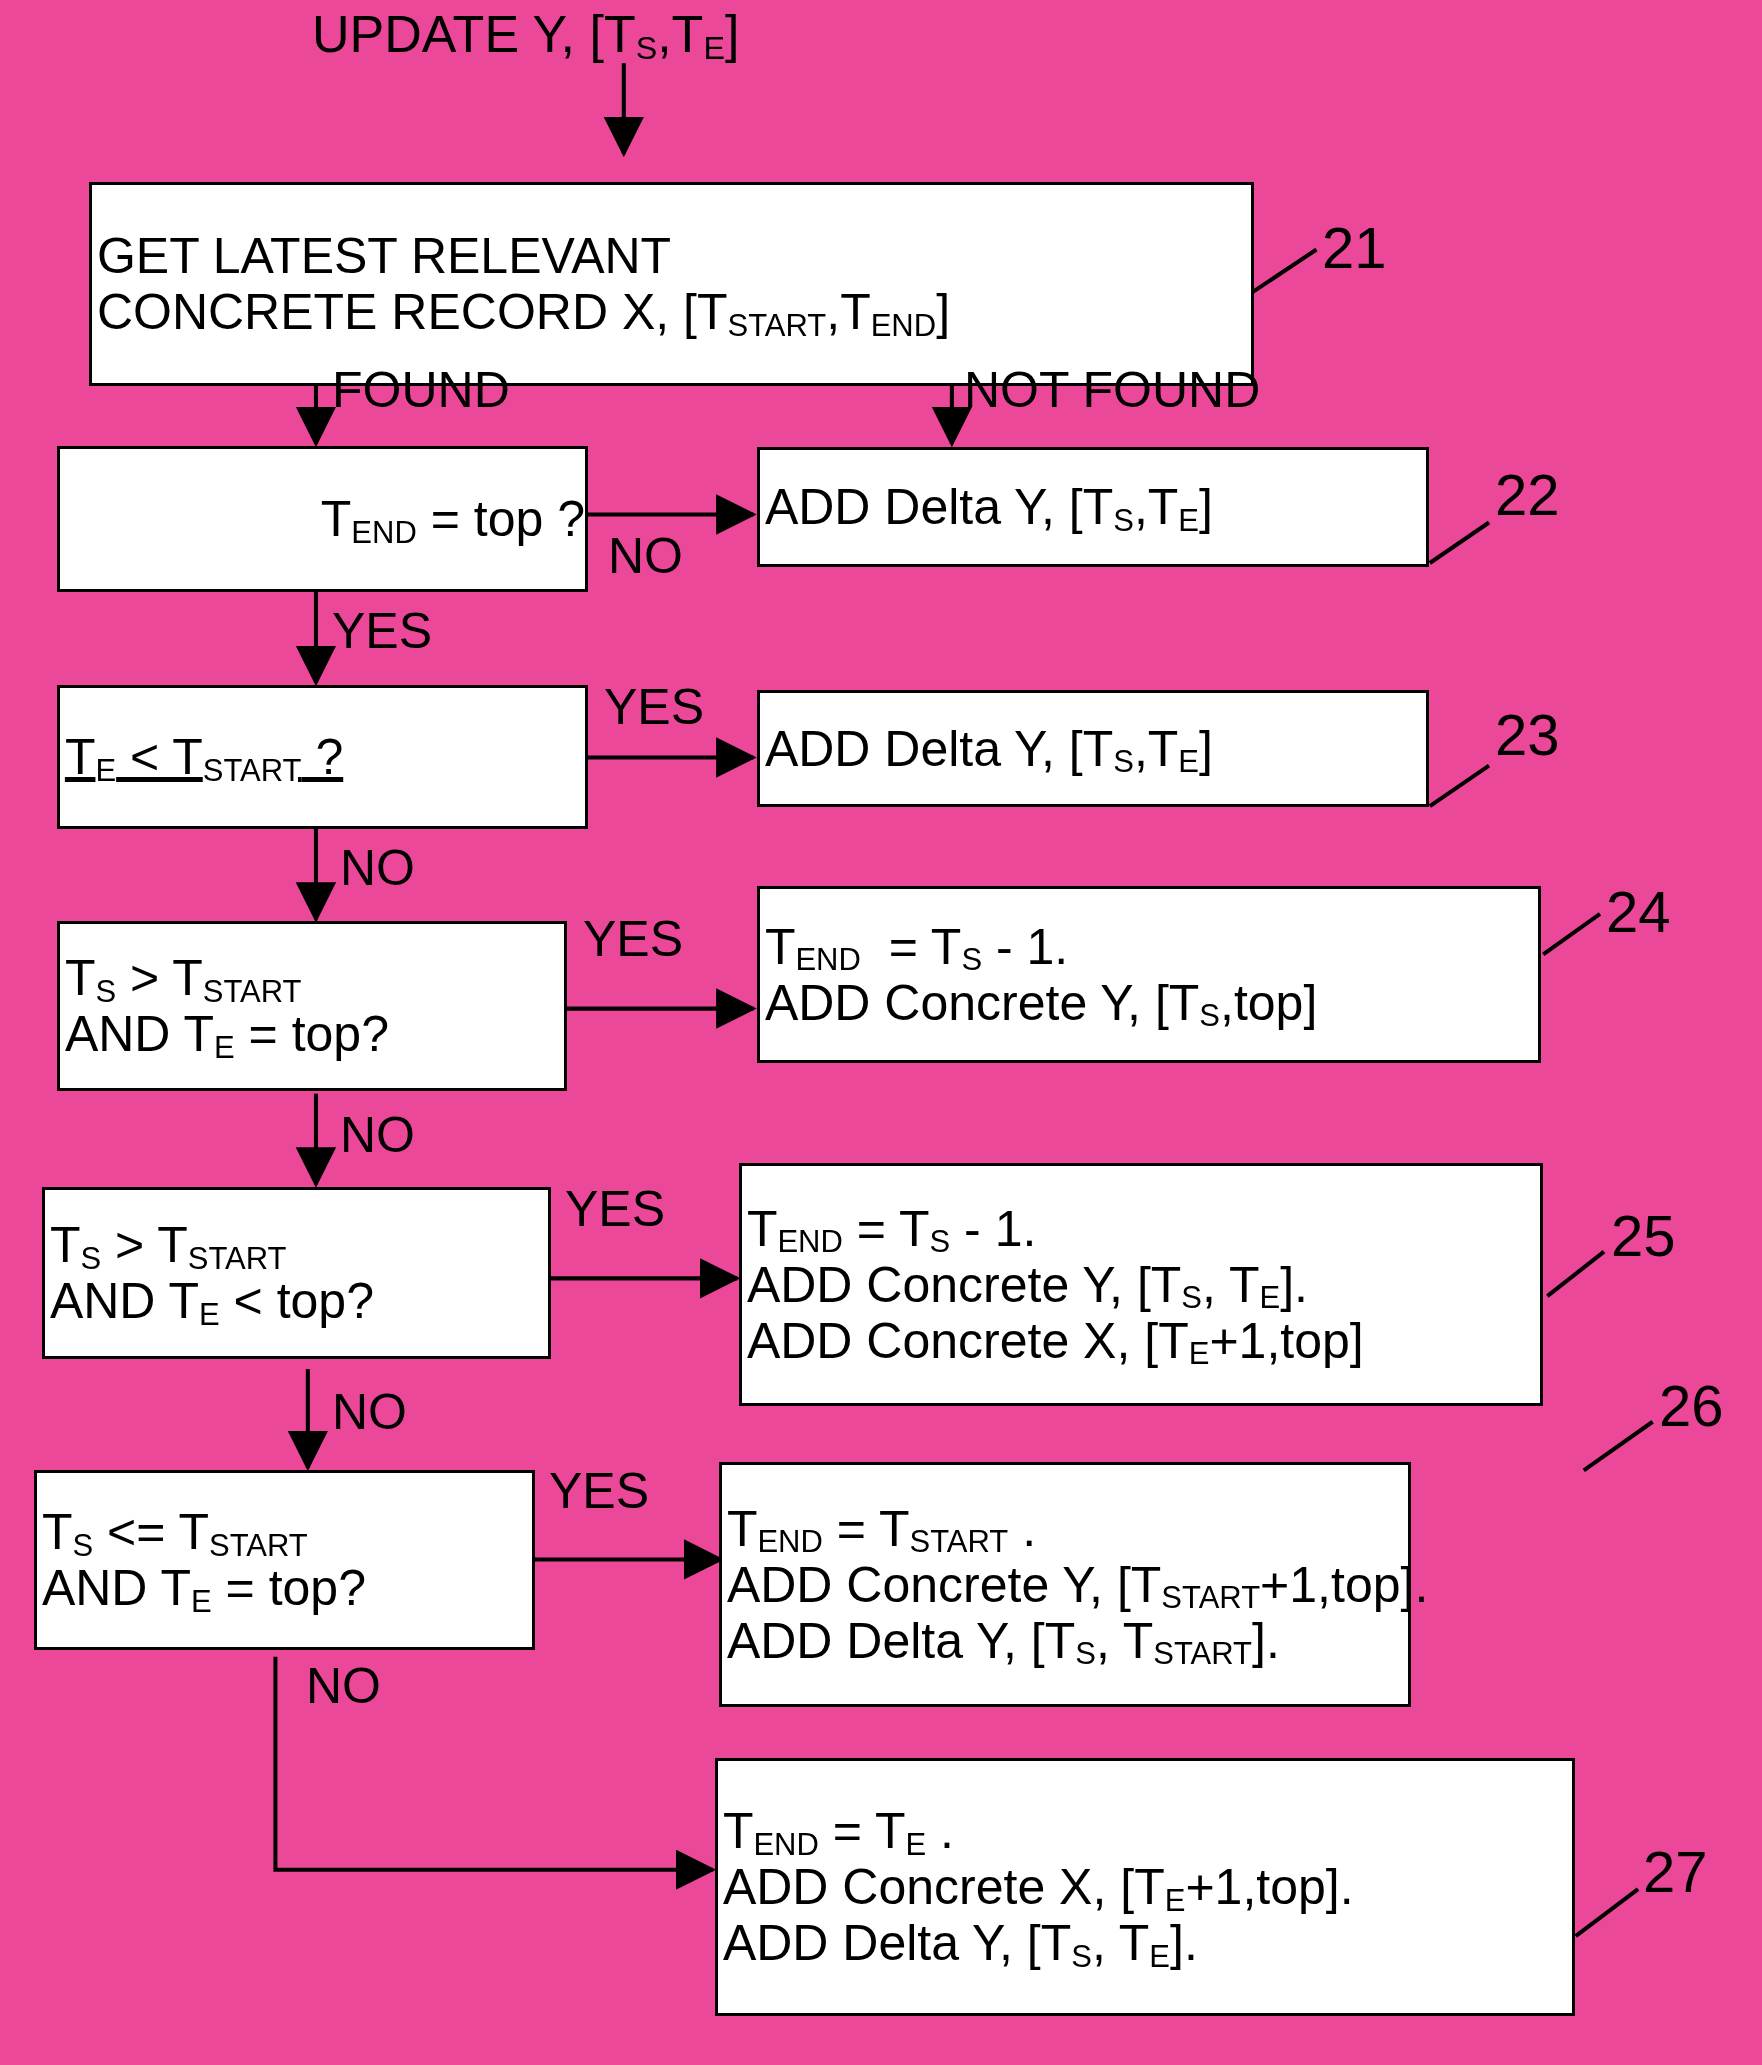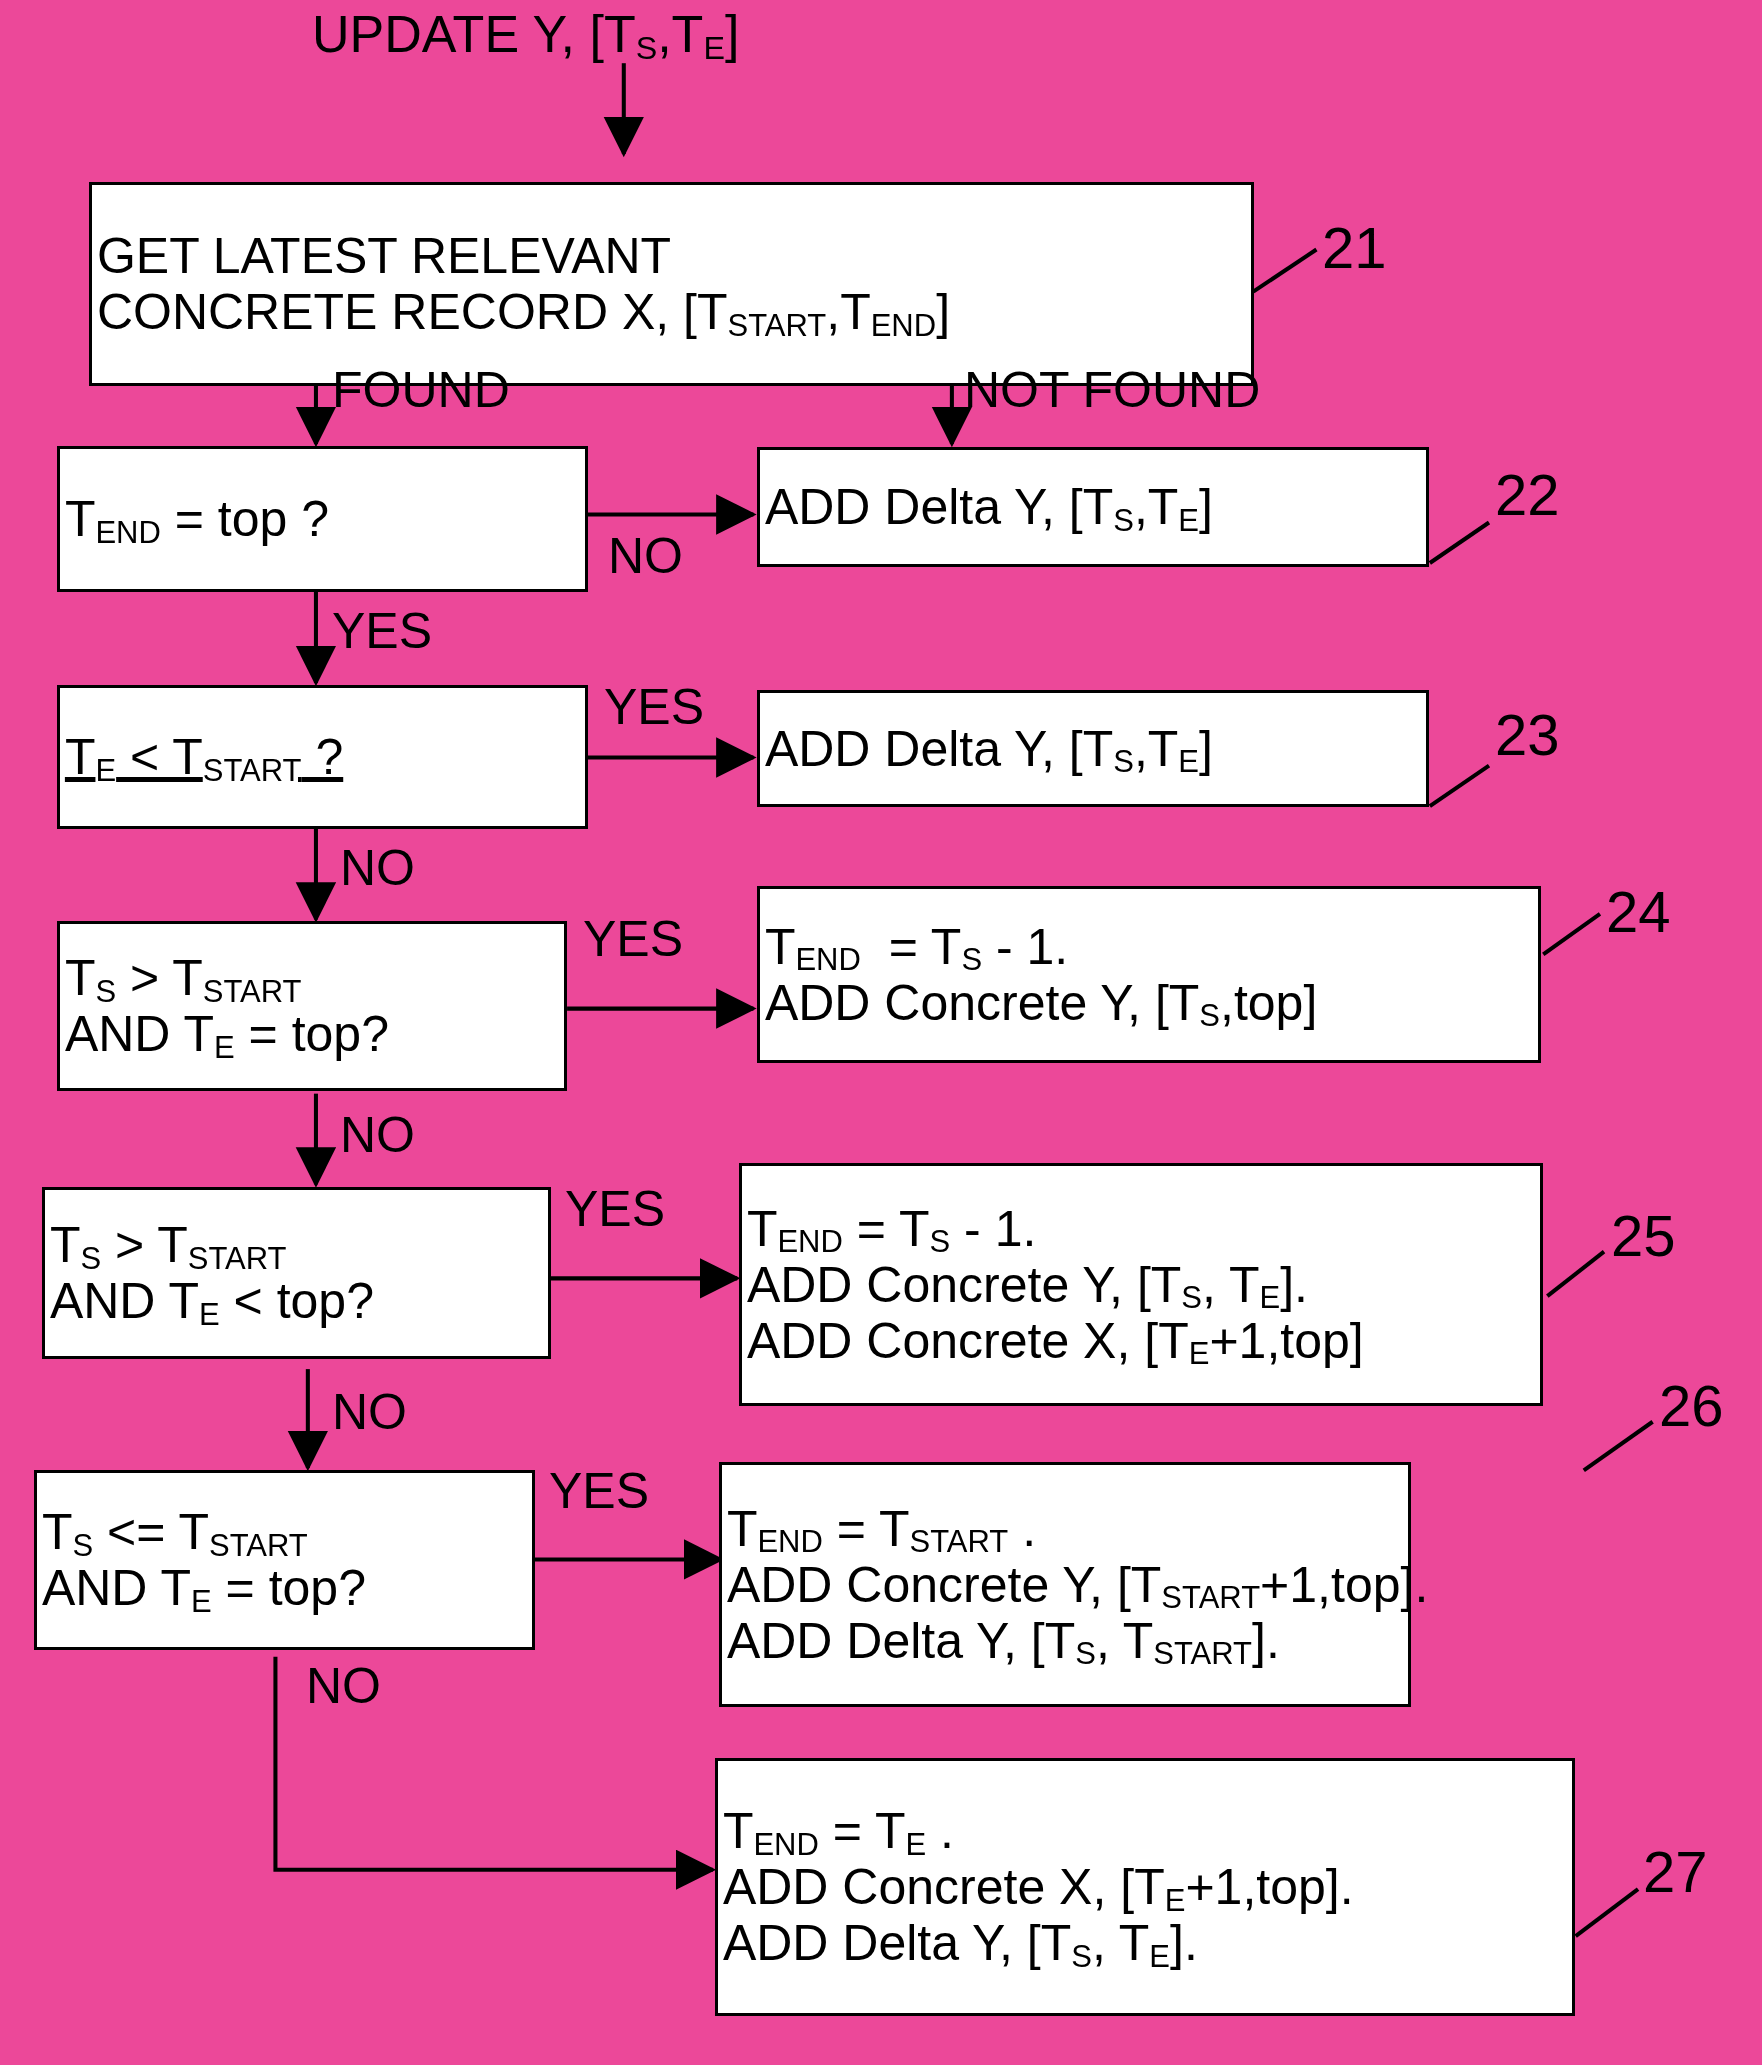--- a/index.html
+++ b/index.html
@@ -118,21 +118,21 @@
 
   <div class="box" style="left:89px; top:156px; width:1165px; height:204px;margin-top:26px;">
     <div class="line">GET LATEST RELEVANT</div>
     <div class="line">CONCRETE RECORD X, [T<sub>START</sub>,T<sub>END</sub>]</div>
   </div>
   <div class="reflabel" style="left:1322px; top:219px;">21</div>
 
   <div class="label" style="left:332px; top:365px;">FOUND</div>
   <div class="label" style="left:964px; top:365px;">NOT FOUND</div>
 
-  <div class="box" style="left:57px; top:446px; width:531px; height:146px;">
+  <div class="box" style="left:57px; top:446px; width:531px; height:146px;align-items:flex-end;">
     <div class="line">T<sub>END</sub> = top ?</div>
   </div>
   <div class="label" style="left:608px; top:531px;">NO</div>
   <div class="label" style="left:332px; top:606px;">YES</div>
 
   <div class="box" style="left:757px; top:447px; width:672px; height:120px;">
     <div class="line">ADD Delta Y, [T<sub>S</sub>,T<sub>E</sub>]</div>
   </div>
   <div class="reflabel" style="left:1495px; top:466px;">22</div>
 

